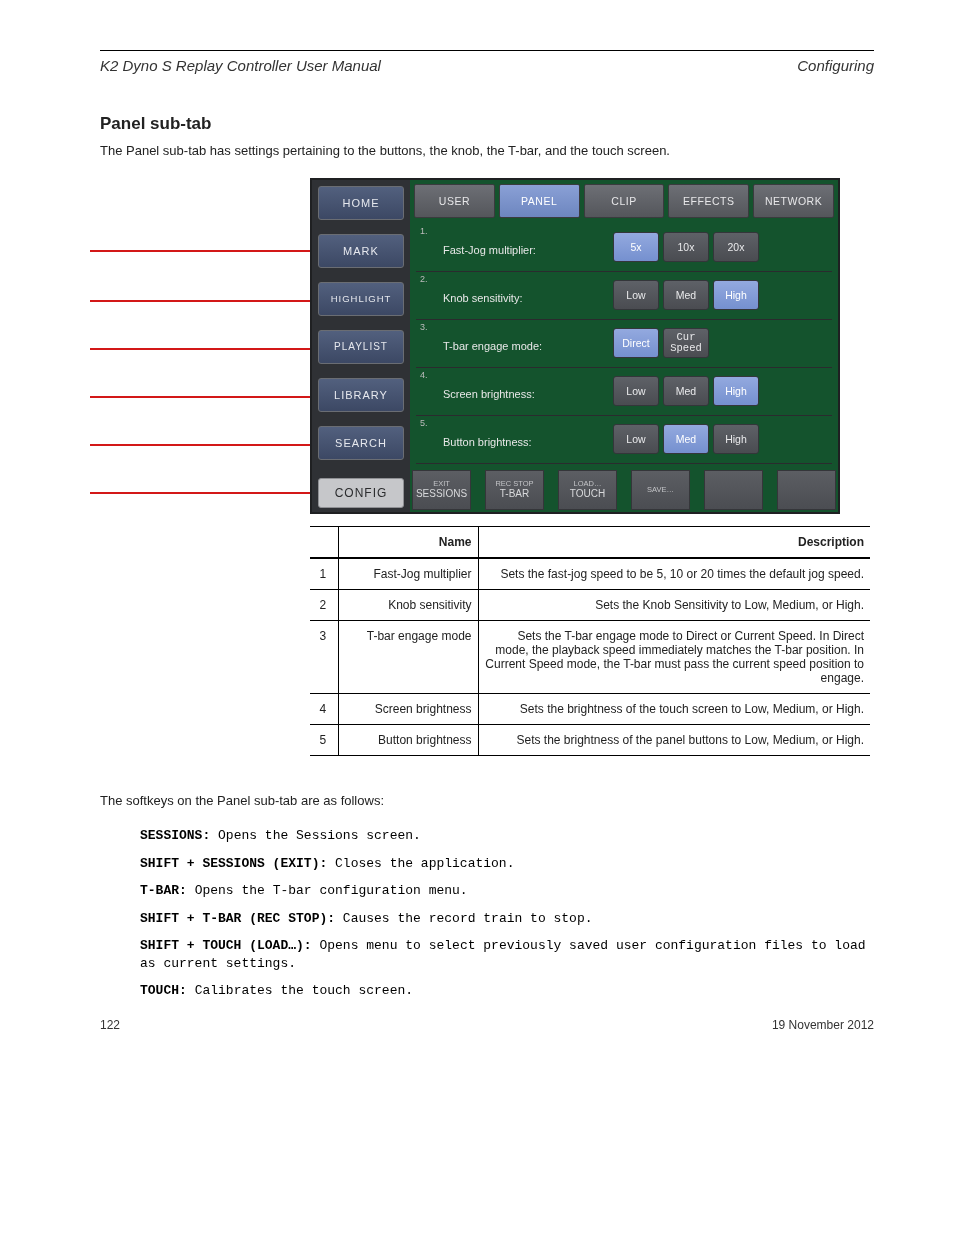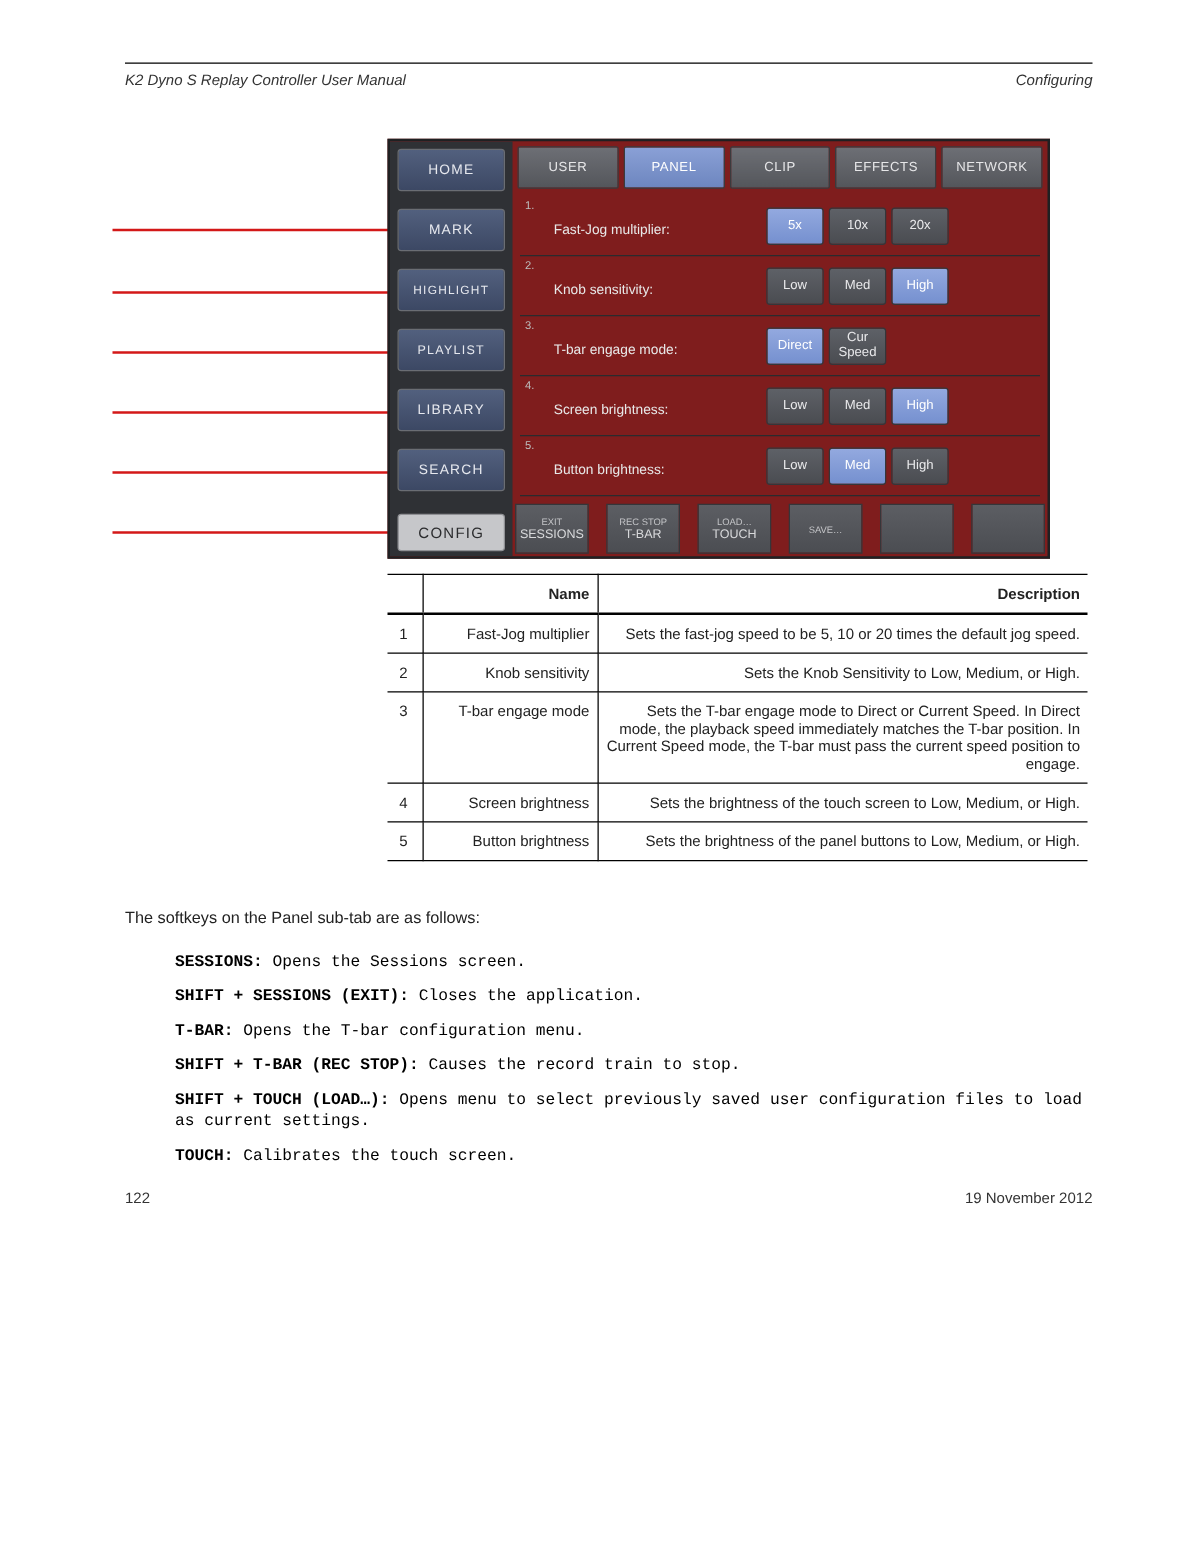--- a/index.html
+++ b/index.html
@@ -15,21 +15,21 @@
     padding: 50px 80px 40px 100px;
     position: relative;
   }
   .header-rule {
     border-top: 1px solid #000;
     margin-bottom: 6px;
   }
   .running-head {
     display: flex;
     justify-content: space-between;
-    font-size: 12px;
+    font-size: 15px;
     font-style: italic;
     color: #333;
     margin-bottom: 40px;
   }
   .section-title {
     font-size: 17px;
     font-weight: bold;
     color: #222;
     margin-bottom: 8px;
   }
@@ -41,21 +41,21 @@
   }
   
   .shot-wrap {
     position: relative;
     width: 560px;
     margin-left: 180px;
   }
   .shot {
     width: 530px;
     height: 336px;
-    background: #7f1d1d;
+    background: #14532d;
     border: 2px solid #1f2022;
     position: relative;
     font-family: "Segoe UI", Tahoma, sans-serif;
     color: #d8d8d8;
     overflow: hidden;
     margin-left: 30px;
   }
   .sidebar {
     position: absolute;
     left: 0; top: 0; bottom: 0;
@@ -245,20 +245,24 @@
 </head>
 <body>
 
 <div class="page">
   <div class="header-rule"></div>
   <div class="running-head">
     <span>K2 Dyno S Replay Controller User Manual</span>
     <span>Configuring</span>
   </div>
 
+  <div>
+    <div class="section-title">Panel sub-tab</div>
+    <div class="section-body">The Panel sub-tab has settings pertaining to the buttons, the knob, the T-bar, and the touch screen.</div>
+  </div>
 
   <div class="shot-wrap">
 
     <div class="callout" style="left:-190px; width:260px; top:72px;"></div>
     <div class="callout" style="left:-190px; width:260px; top:122px;"></div>
     <div class="callout" style="left:-190px; width:260px; top:170px;"></div>
     <div class="callout" style="left:-190px; width:260px; top:218px;"></div>
     <div class="callout" style="left:-190px; width:260px; top:266px;"></div>
     <div class="callout" style="left:-190px; width:290px; top:314px;"></div>
 
@@ -298,21 +302,21 @@
             <div class="opt">Low</div>
             <div class="opt">Med</div>
             <div class="opt sel">High</div>
           </div>
         </div>
         <div class="row">
           <span class="num">3.</span>
           <span class="label">T-bar engage mode:</span>
           <div class="opt-group">
             <div class="opt sel">Direct</div>
-            <div class="opt" style="white-space:pre-line;">Cur
+            <div class="opt" style="white-space:pre-line;font-family:Liberation Mono, monospace;">Cur
 Speed</div>
           </div>
         </div>
         <div class="row">
           <span class="num">4.</span>
           <span class="label">Screen brightness:</span>
           <div class="opt-group">
             <div class="opt">Low</div>
             <div class="opt">Med</div>
             <div class="opt sel">High</div>

